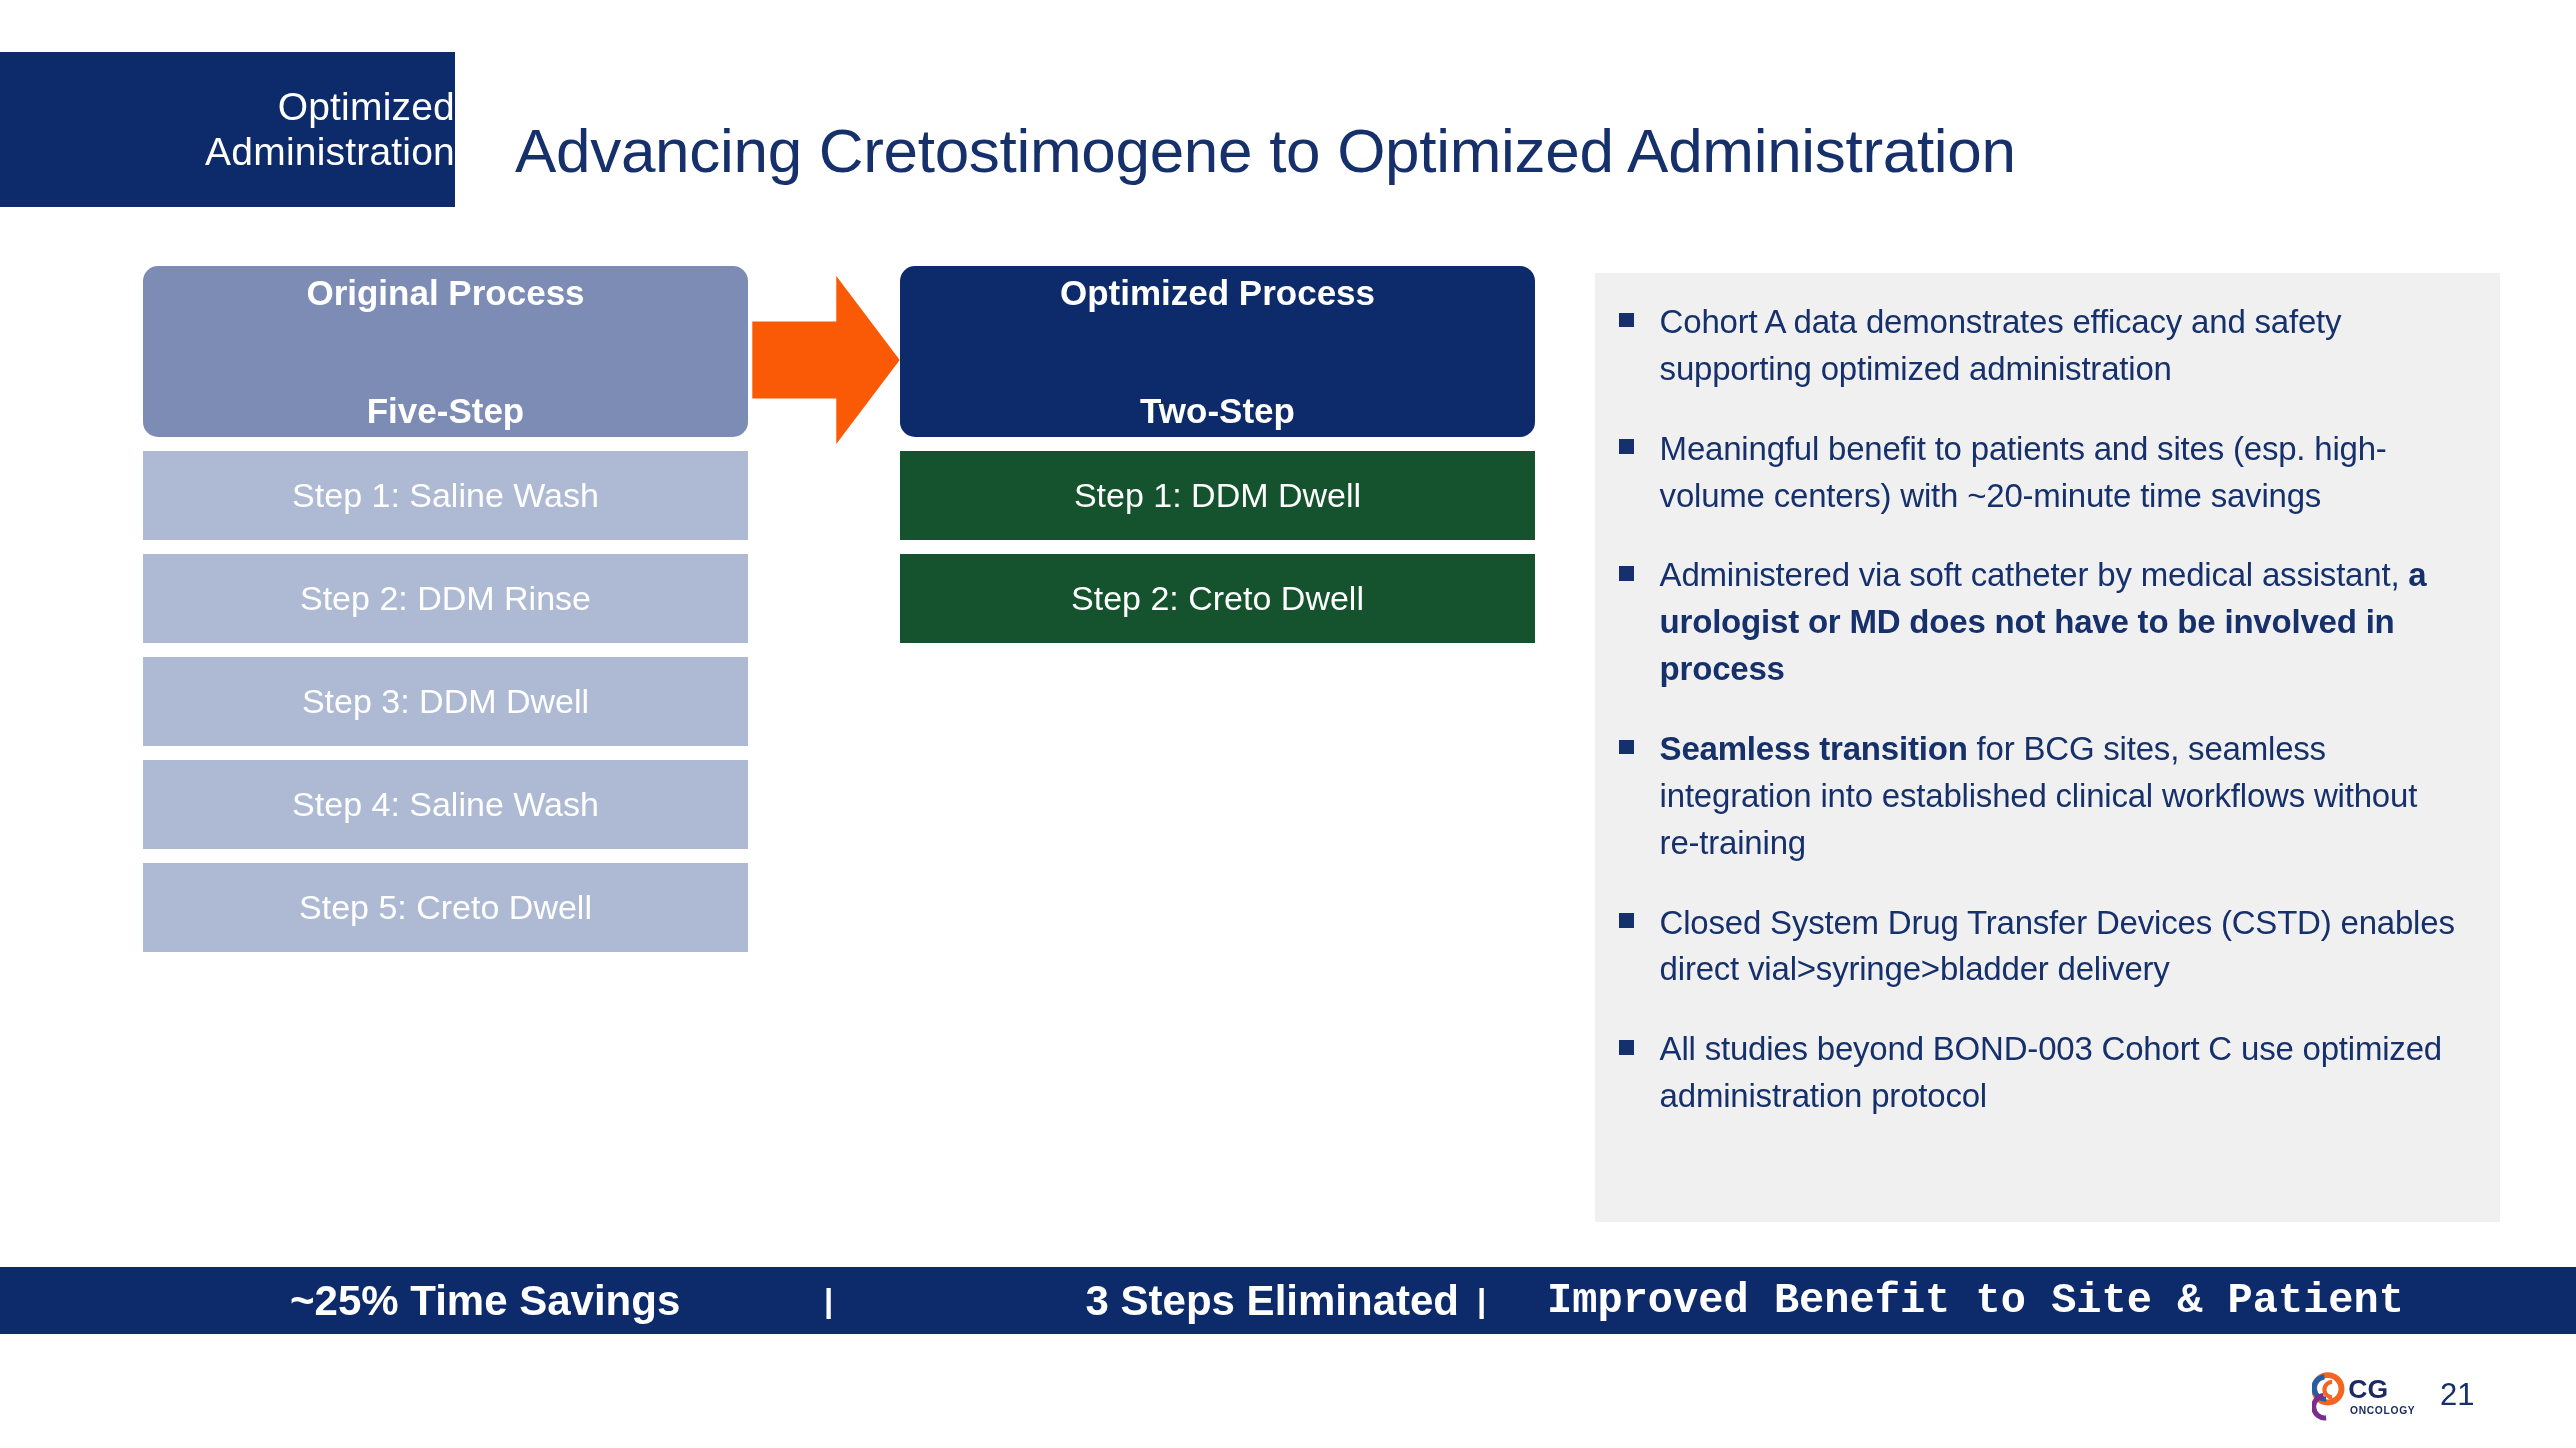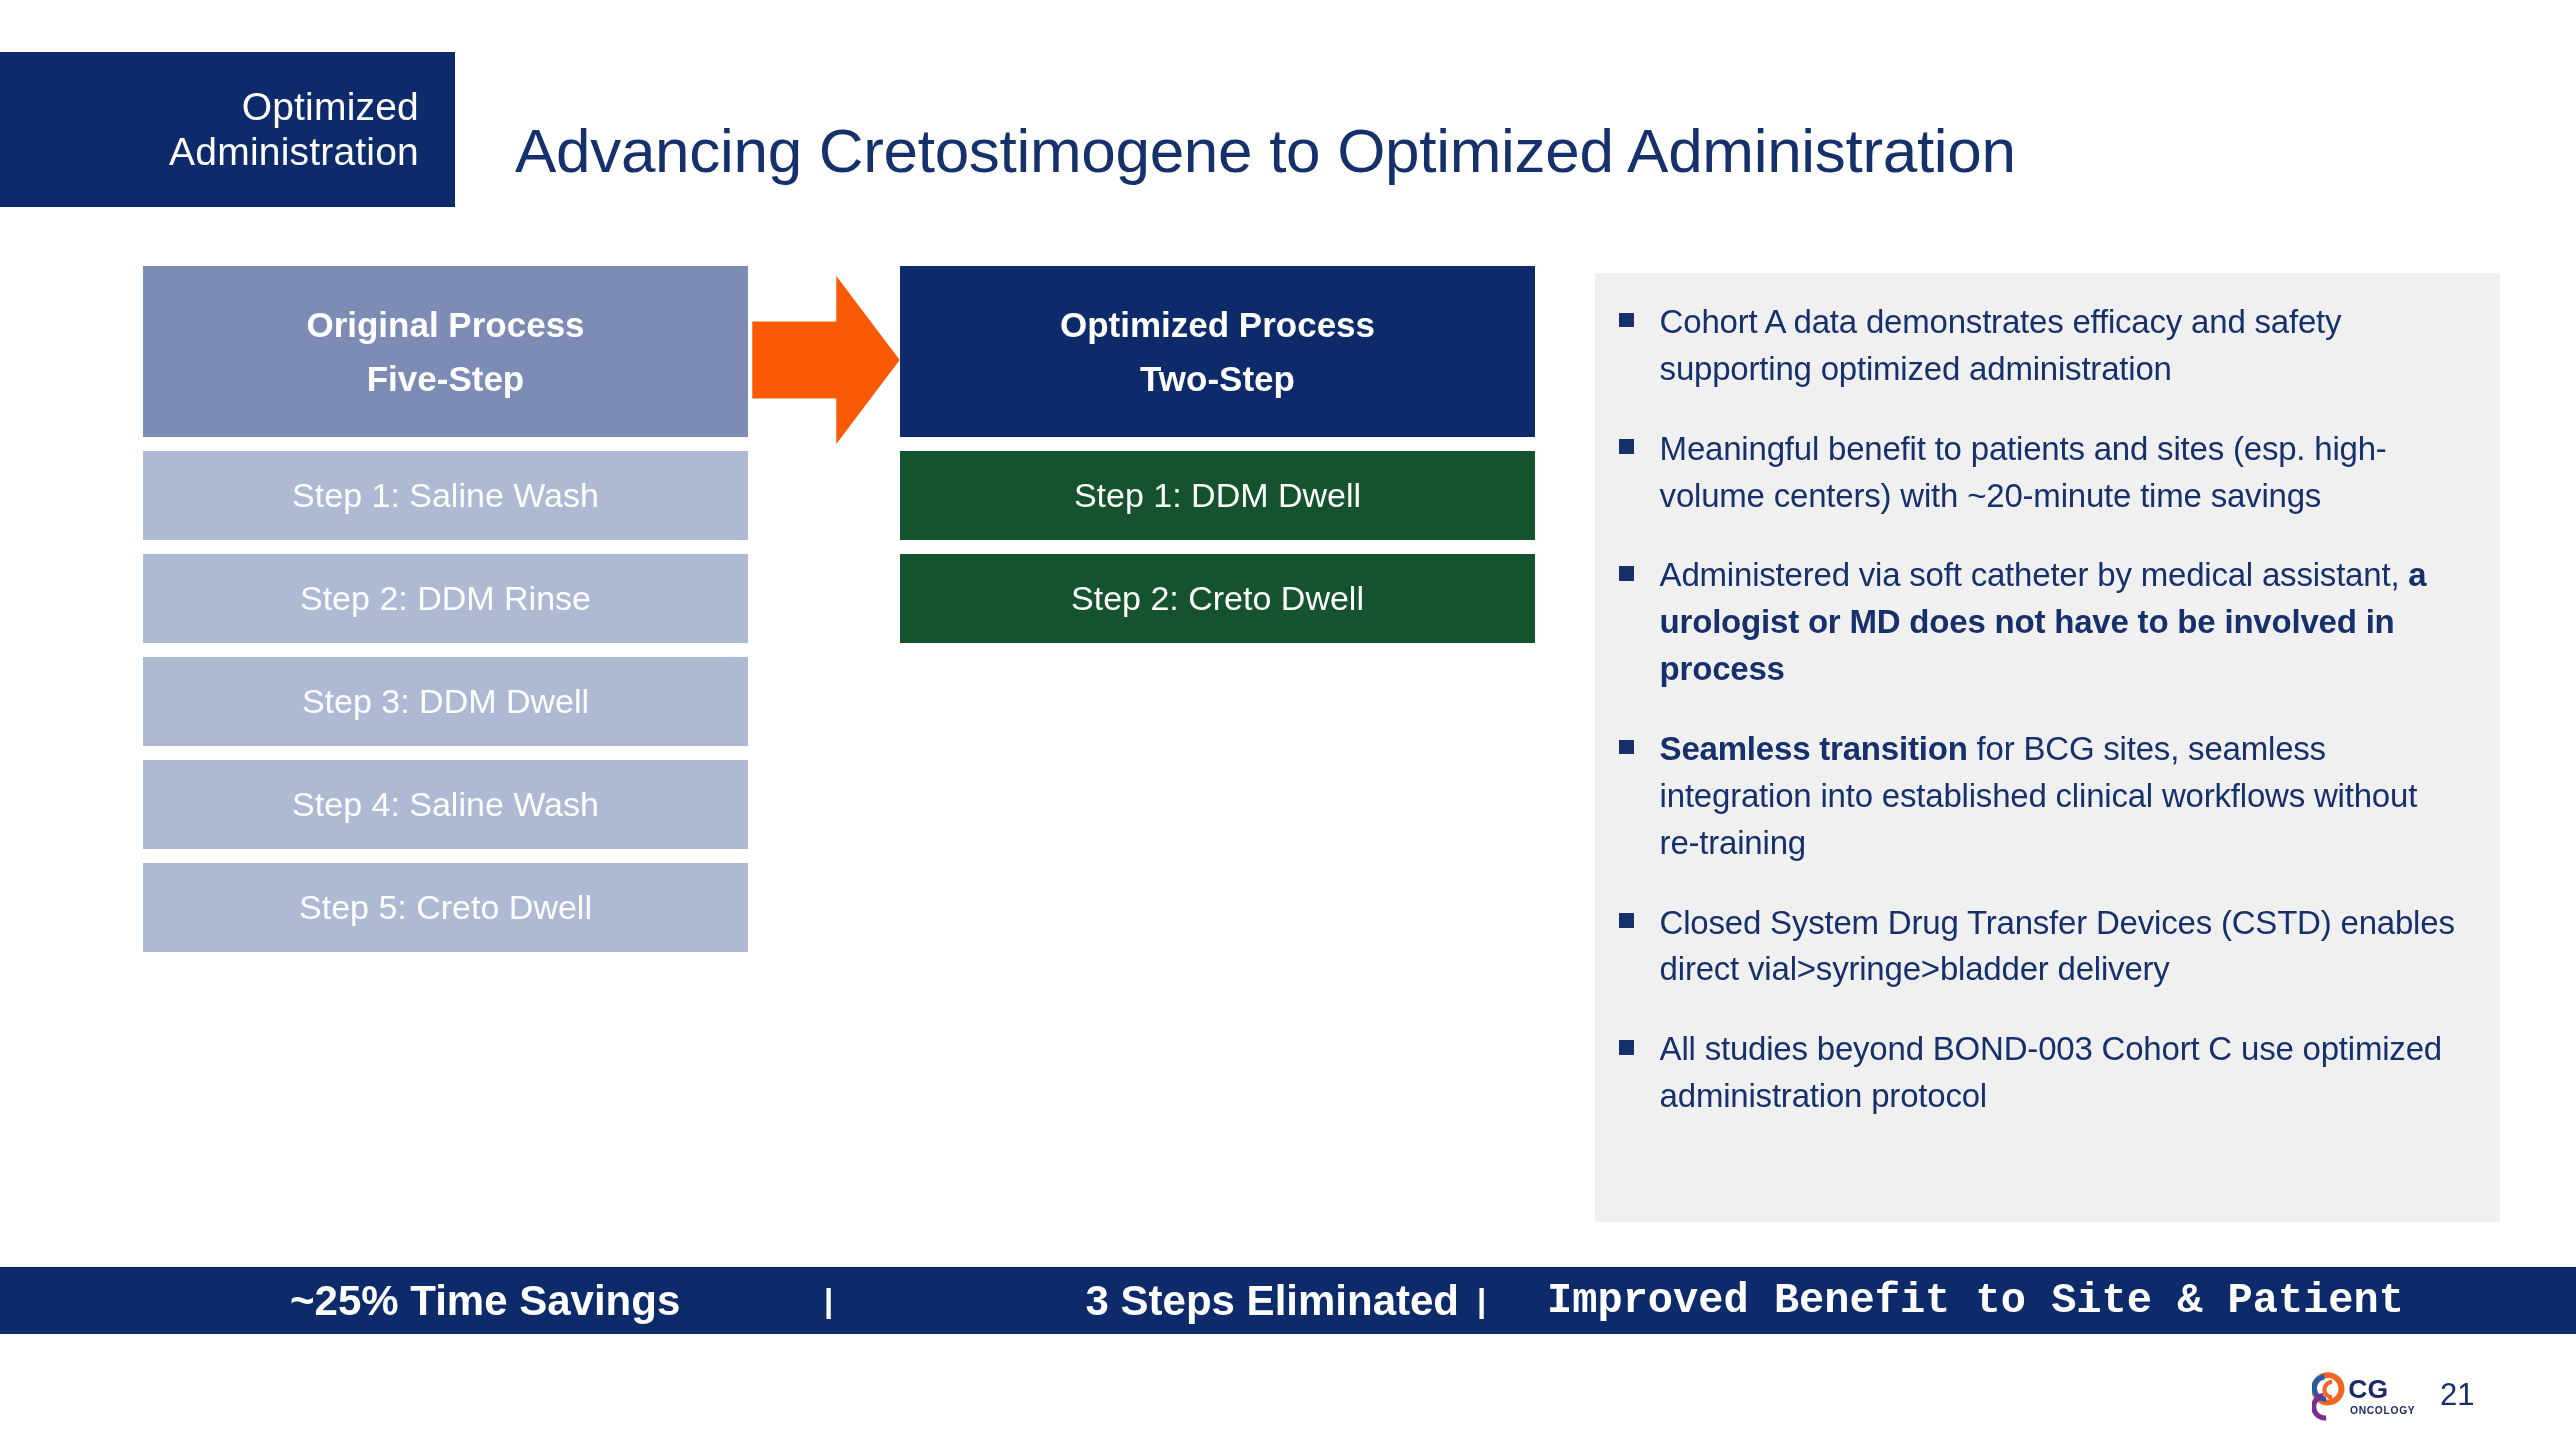--- a/index.html
+++ b/index.html
@@ -23,21 +23,20 @@
     top: 52px;
     width: 455px;
     height: 155px;
     background: #0d2b6b;
     color: #ffffff;
     display: flex;
     flex-direction: column;
     align-items: flex-end;
     justify-content: center;
     box-sizing: border-box;
-    padding-right: 36px;
     line-height: 1.14;
   }
   #corner-tag .tag-line {
     font-size: 39px;
     font-weight: 400;
     letter-spacing: 0.2px;
     white-space: nowrap;
   }
 
   
@@ -56,25 +55,26 @@
   .proc-col { position: absolute; }
   #col-original { left: 143px; top: 266px; width: 605px; }
   #col-optimized { left: 900px; top: 266px; width: 635px; }
 
   .proc-header {
     box-sizing: border-box;
     height: 171px;
     display: flex;
     flex-direction: column;
     align-items: center;
-    justify-content: center;
+    justify-content: space-between;
     color: #ffffff;
     font-weight: 700;
     font-size: 35px;
     line-height: 1.52;
+    border-radius: 15px;
   }
   #col-original .proc-header { background: #7c8cb4; }
   #col-optimized .proc-header { background: #0d2b6b; }
 
   .proc-step {
     box-sizing: border-box;
     height: 89px;
     display: flex;
     align-items: center;
     justify-content: center;

